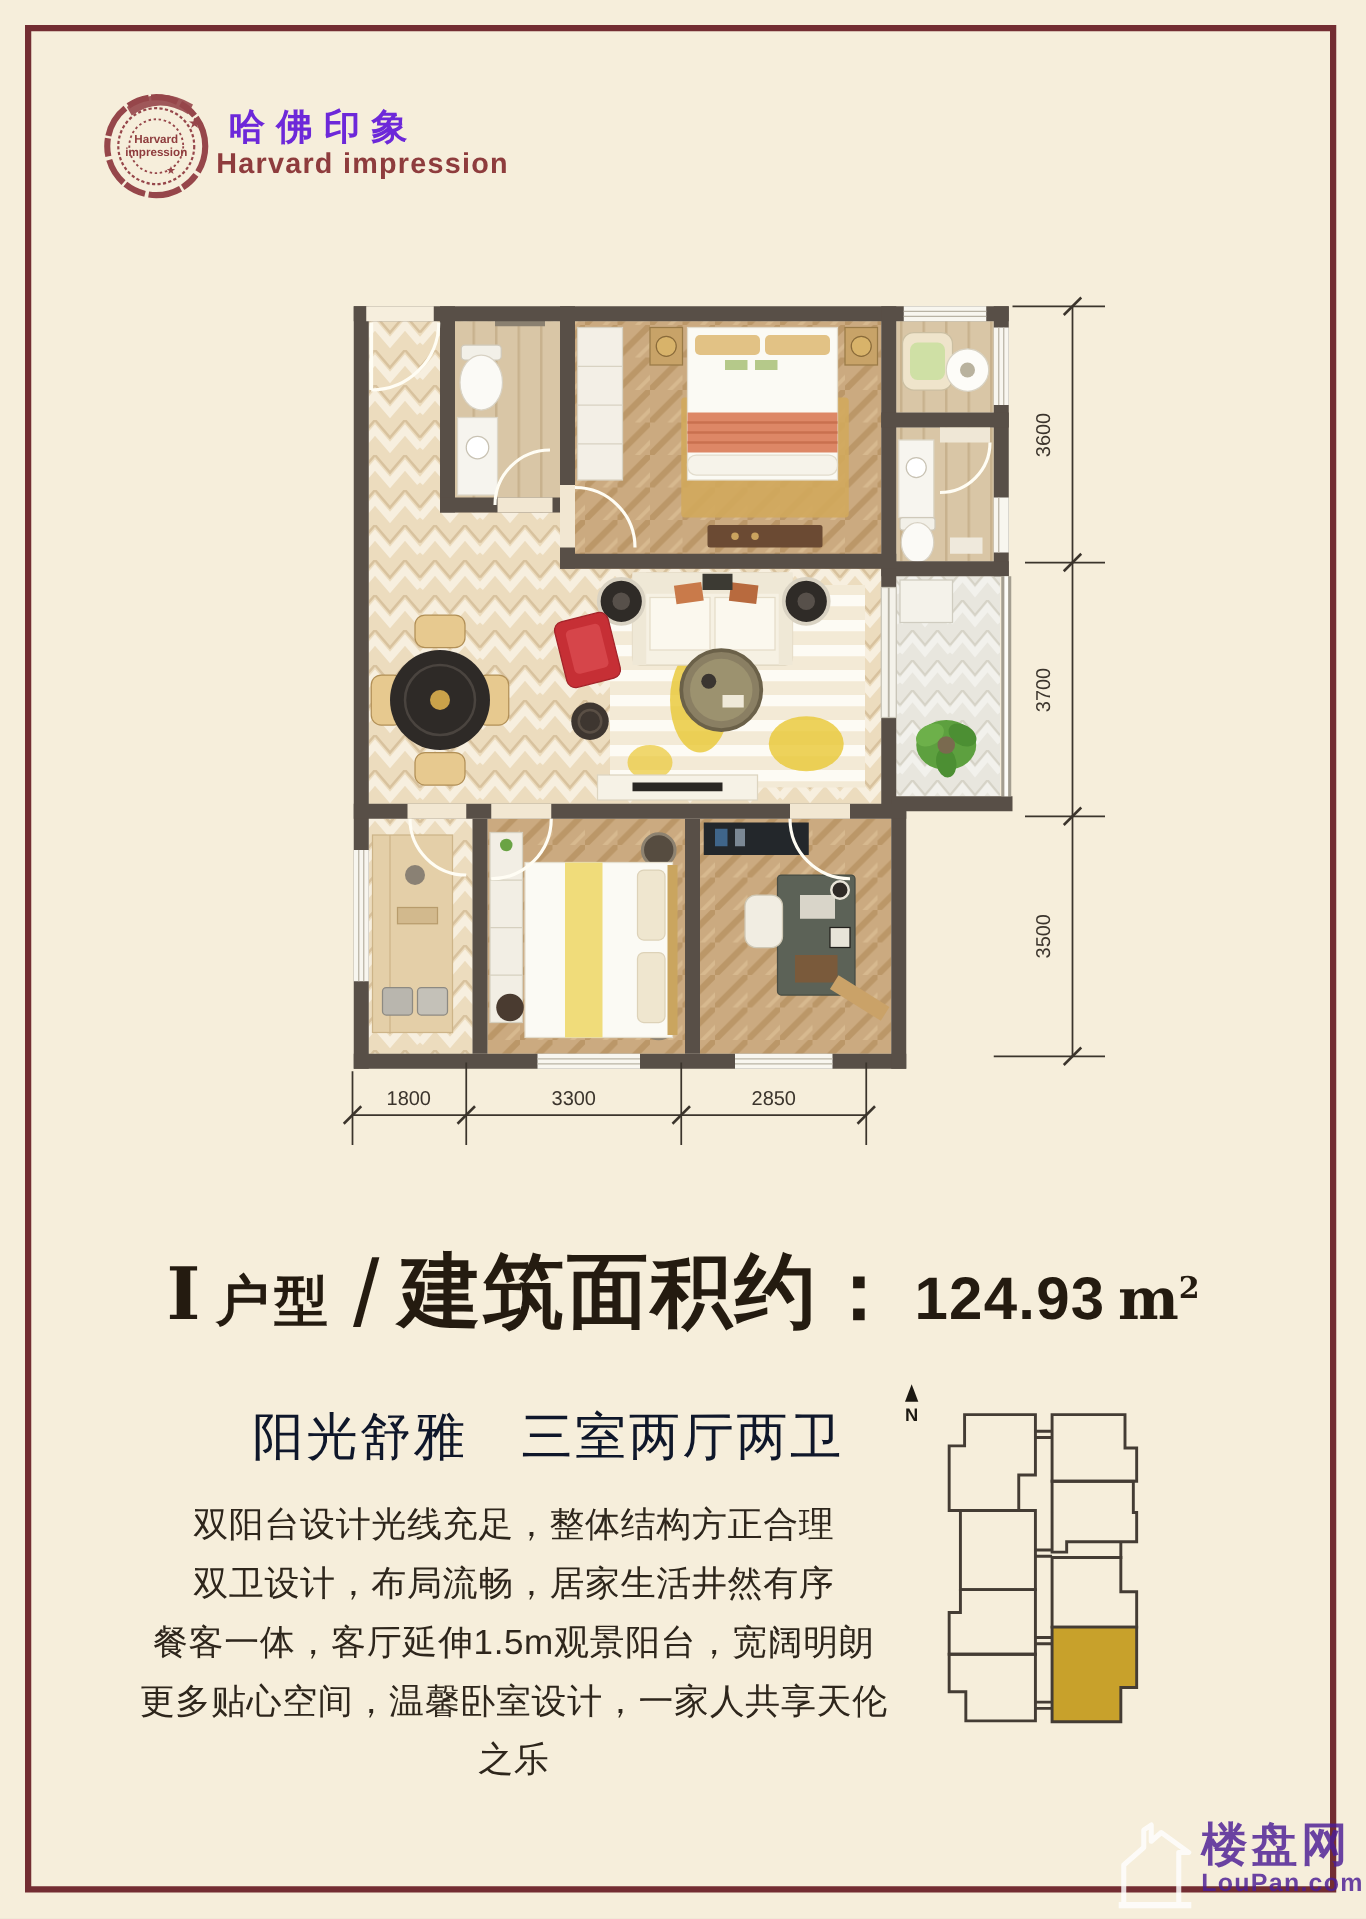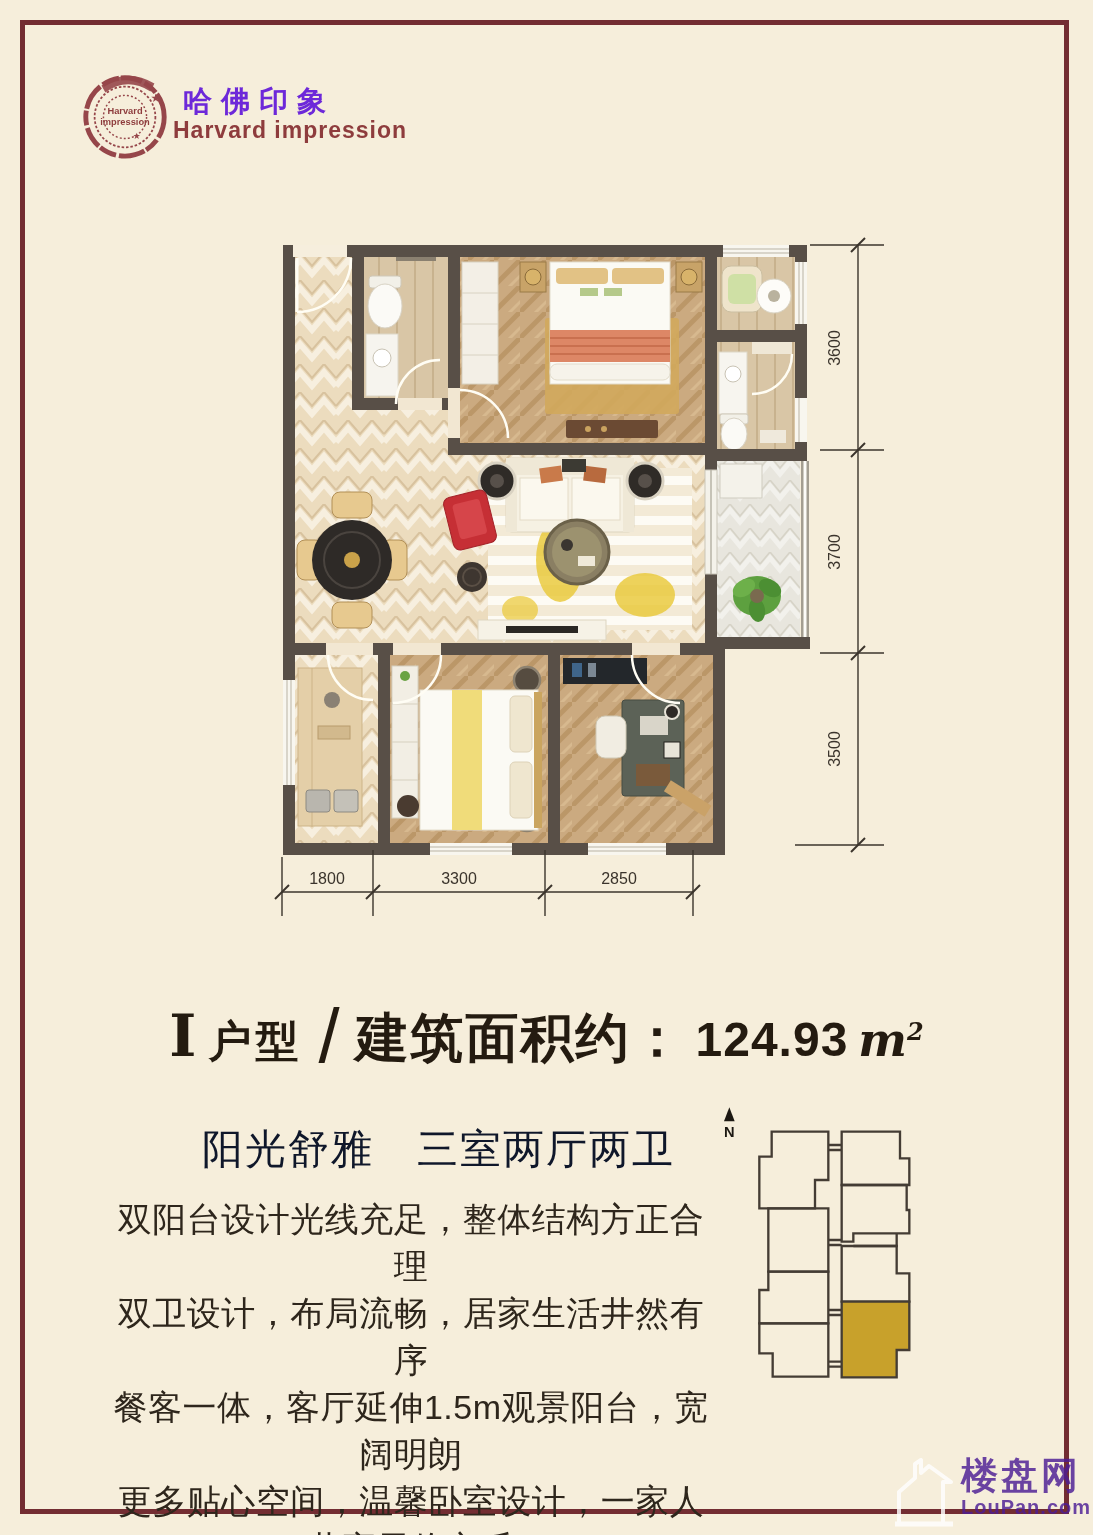--- a/index.html
+++ b/index.html
@@ -14,28 +14,28 @@
   .logo-en{position:absolute;left:173px;top:117px;font-size:23px;color:#8e3c3d;
            letter-spacing:1px;font-weight:700;}
   
   .plan-svg{position:absolute;left:260px;top:230px;width:640px;height:690px;}
   
   .title-row{position:absolute;left:0;top:986px;width:1093px;display:flex;
              justify-content:center;align-items:baseline;color:#241b10;}
   .title-roman{font-family:"DejaVu Serif","Liberation Serif",serif;font-size:58px;font-weight:600;}
   .title-type{font-size:43px;font-weight:bold;margin-left:12px;letter-spacing:4px;}
   .title-slash{font-size:76px;font-weight:400;margin:0 16px;transform:translateY(6px);display:inline-block;}
-  .title-label{font-size:53px;font-weight:bold;letter-spacing:2px;}
+  .title-label{font-size:65px;font-weight:bold;letter-spacing:2px;}
   .title-value{font-size:48px;font-weight:bold;margin-left:10px;letter-spacing:1px;}
-  .title-unit{font-family:"DejaVu Serif","Liberation Serif",serif;font-size:46px;font-weight:600;margin-left:10px;font-style:italic;}
+  .title-unit{font-family:"DejaVu Serif","Liberation Serif",serif;font-size:46px;font-weight:600;margin-left:10px;}
   .title-unit sup{font-size:24px;vertical-align:super;}
   
   .subtitle{position:absolute;left:202px;top:1122px;font-size:41px;color:#0f172a;letter-spacing:2px;}
   .desc{position:absolute;left:108px;top:1196px;width:606px;text-align:center;color:#2e261c;}
-  .desc p{margin:0;font-size:34px;line-height:47px;letter-spacing:0.5px;}
+  .desc p{margin:0;font-size:28px;line-height:47px;letter-spacing:0.5px;}
   
   .keyplan-svg{position:absolute;left:700px;top:1090px;width:320px;height:350px;}
   
   .watermark{position:absolute;left:893px;top:1456px;display:flex;align-items:flex-start;opacity:.82;}
   .wm-text{margin-left:6px;color:#4c1d95;}
   .wm-cn{font-size:37px;font-weight:bold;letter-spacing:3px;line-height:40px;}
   .wm-en{font-size:20px;font-weight:bold;letter-spacing:1px;line-height:22px;}
   text{font-family:"Liberation Sans","DejaVu Sans",sans-serif;}
 </style>
 </head>

